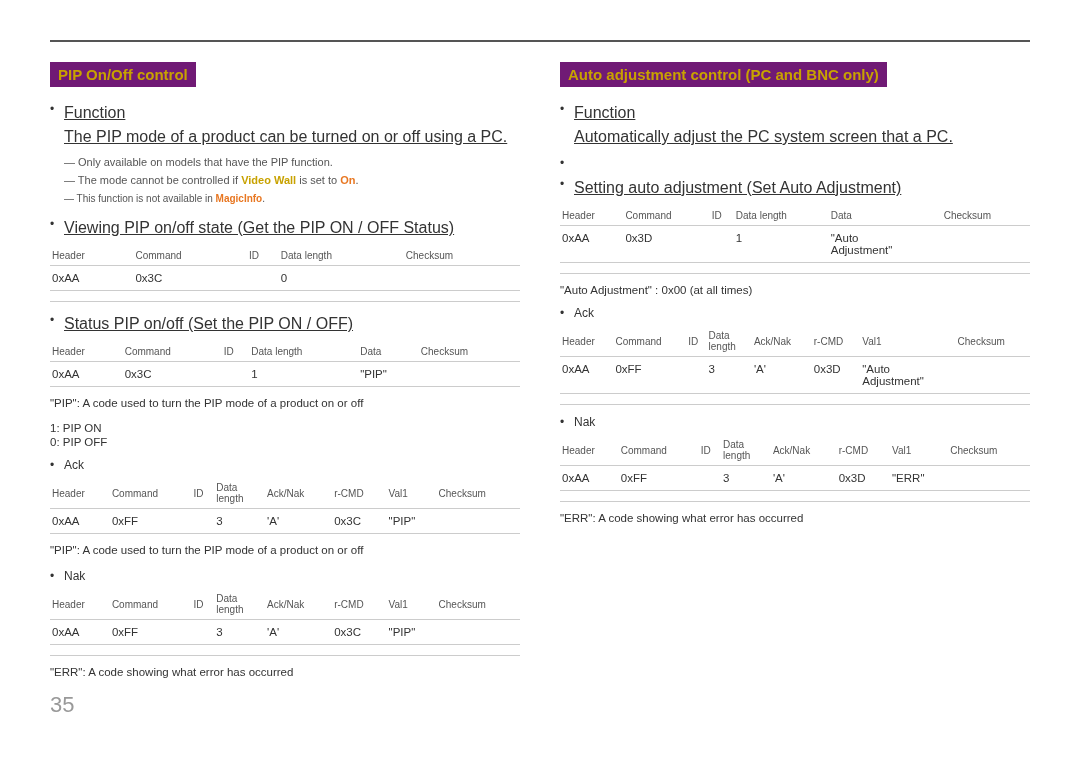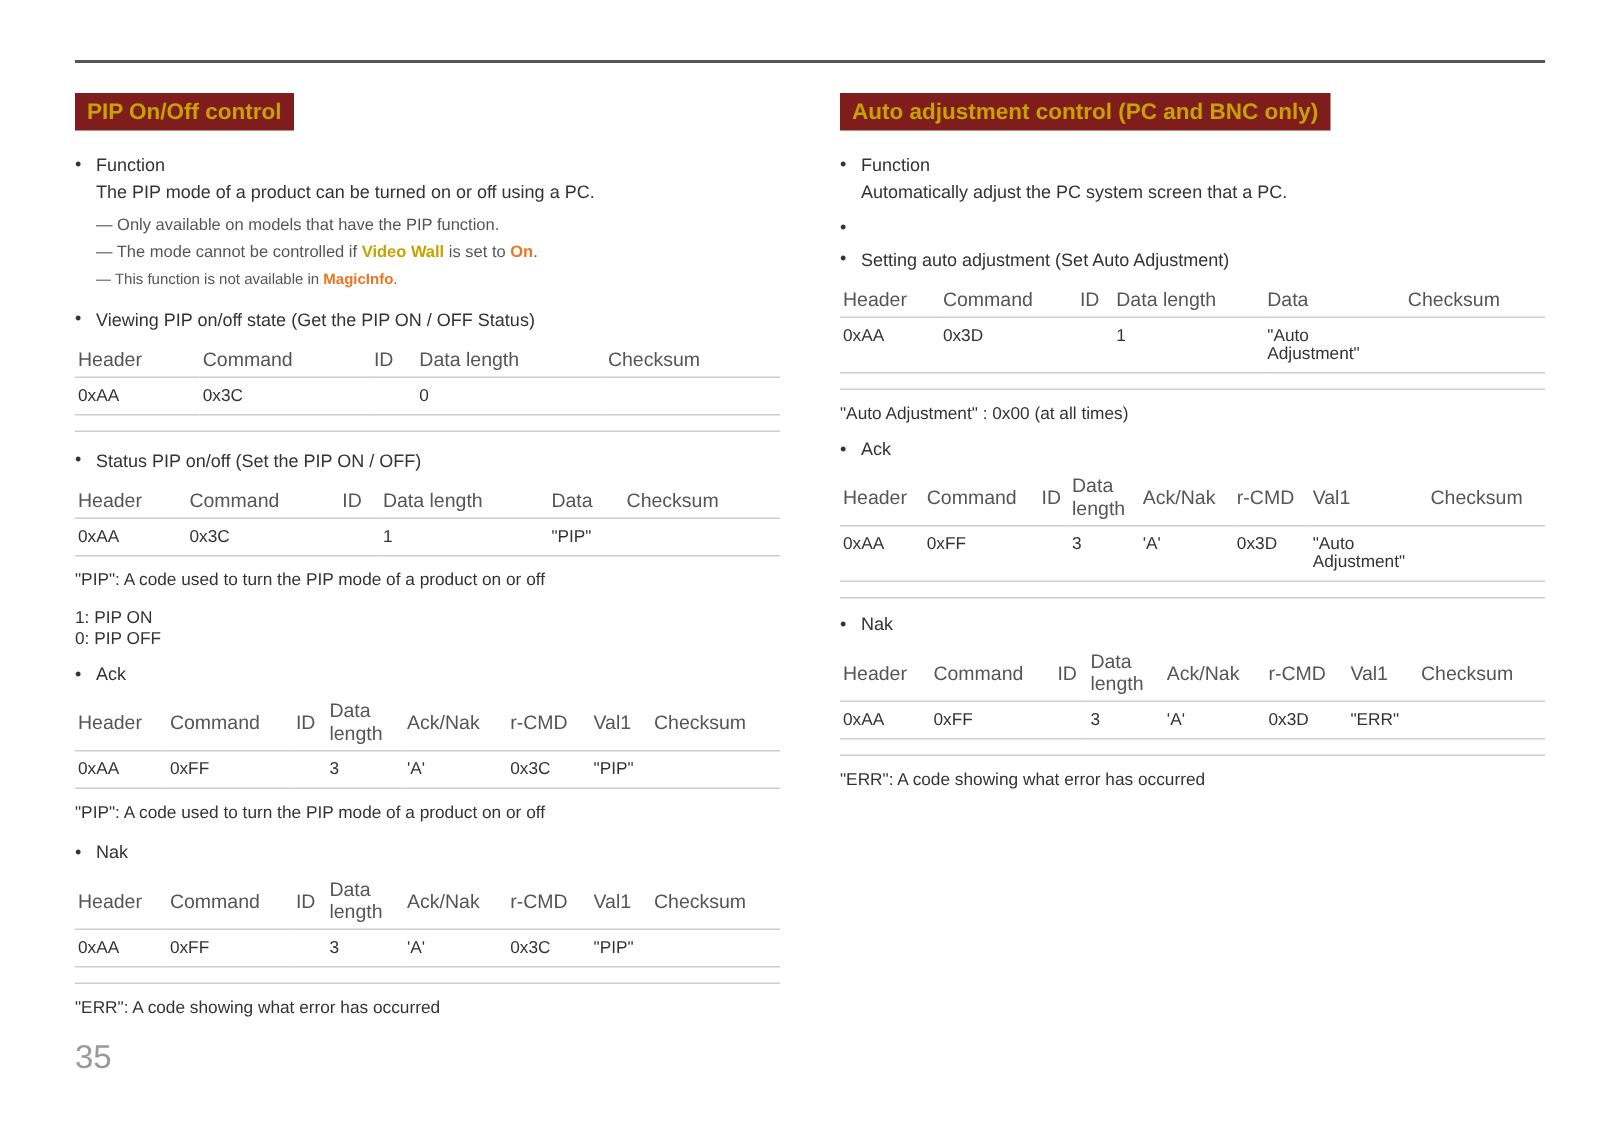--- a/index.html
+++ b/index.html
@@ -16,21 +16,21 @@
       display: flex;
       gap: 40px;
     }
     .left-col, .right-col {
       flex: 1;
     }
     .section-title {
       font-size: 15px;
       font-weight: bold;
       color: #c8a200;
-      background: #7f1d1d;
+      background: #701a75;
       padding: 4px 8px;
       margin-bottom: 14px;
       display: inline-block;
     }
     .top-divider {
       border: none;
       border-top: 2px solid #555;
       margin-bottom: 16px;
     }
     .bullet-item {
@@ -38,22 +38,23 @@
       align-items: flex-start;
       margin-bottom: 6px;
     }
     .bullet-dot {
       width: 14px;
       flex-shrink: 0;
       font-size: 12px;
       margin-top: 1px;
     }
     .bullet-text {
-      font-size: 12px;
+      font-size: 16px;
       line-height: 1.5;
+      text-decoration: underline;
     }
     .note-line {
       font-size: 11px;
       color: #555;
       margin-left: 14px;
       margin-bottom: 3px;
       line-height: 1.4;
     }
     .note-line::before {
       content: '— ';
@@ -80,21 +81,21 @@
       border-bottom: 1px solid #ccc;
     }
     table tbody tr {
       border-bottom: 1px solid #ccc;
     }
     table th {
       text-align: left;
       font-weight: normal;
       color: #555;
       padding: 4px 2px;
-      font-size: 13px;
+      font-size: 10px;
     }
     table td {
       padding: 6px 2px;
       vertical-align: top;
     }
     .sub-bullet {
       display: flex;
       align-items: flex-start;
       margin: 10px 0 6px 0;
     }

